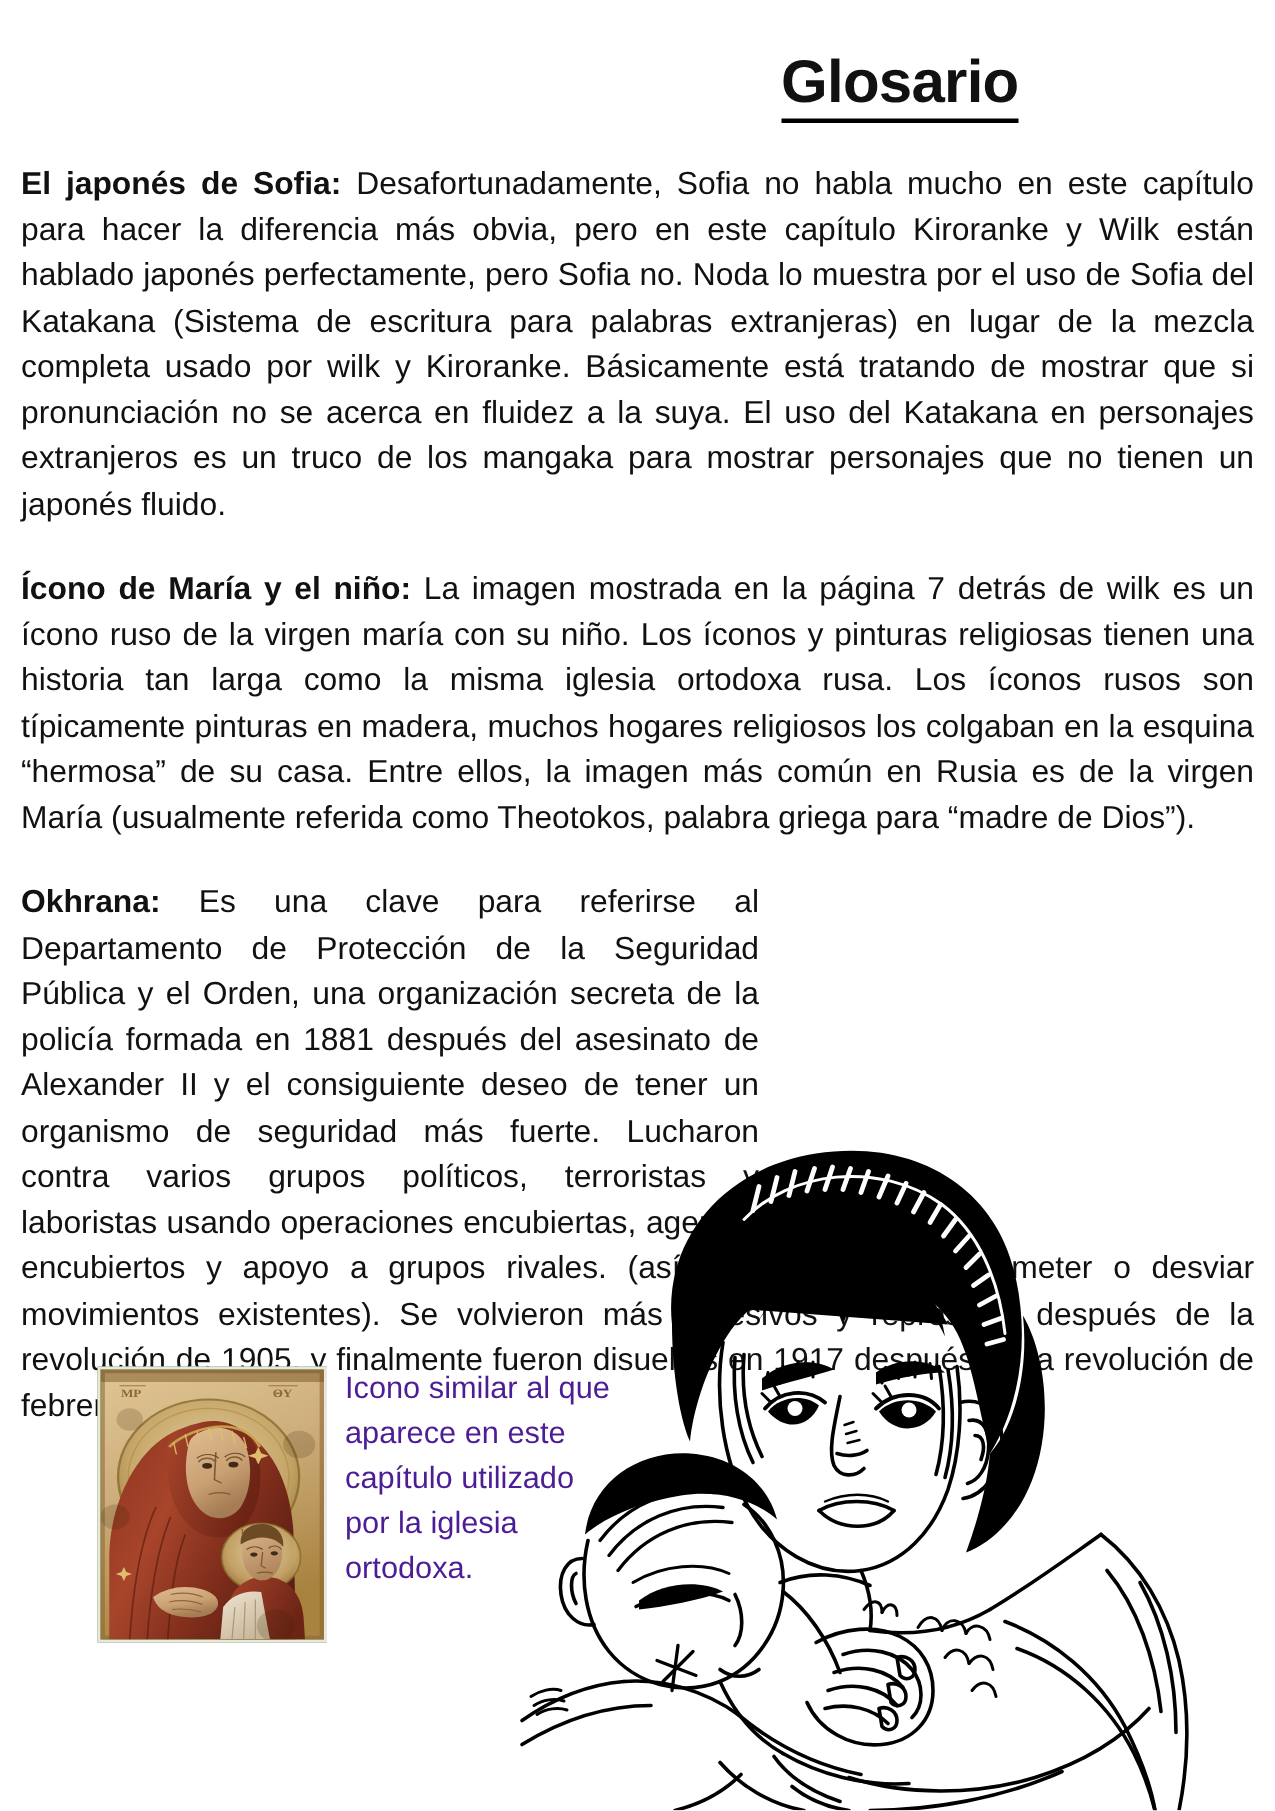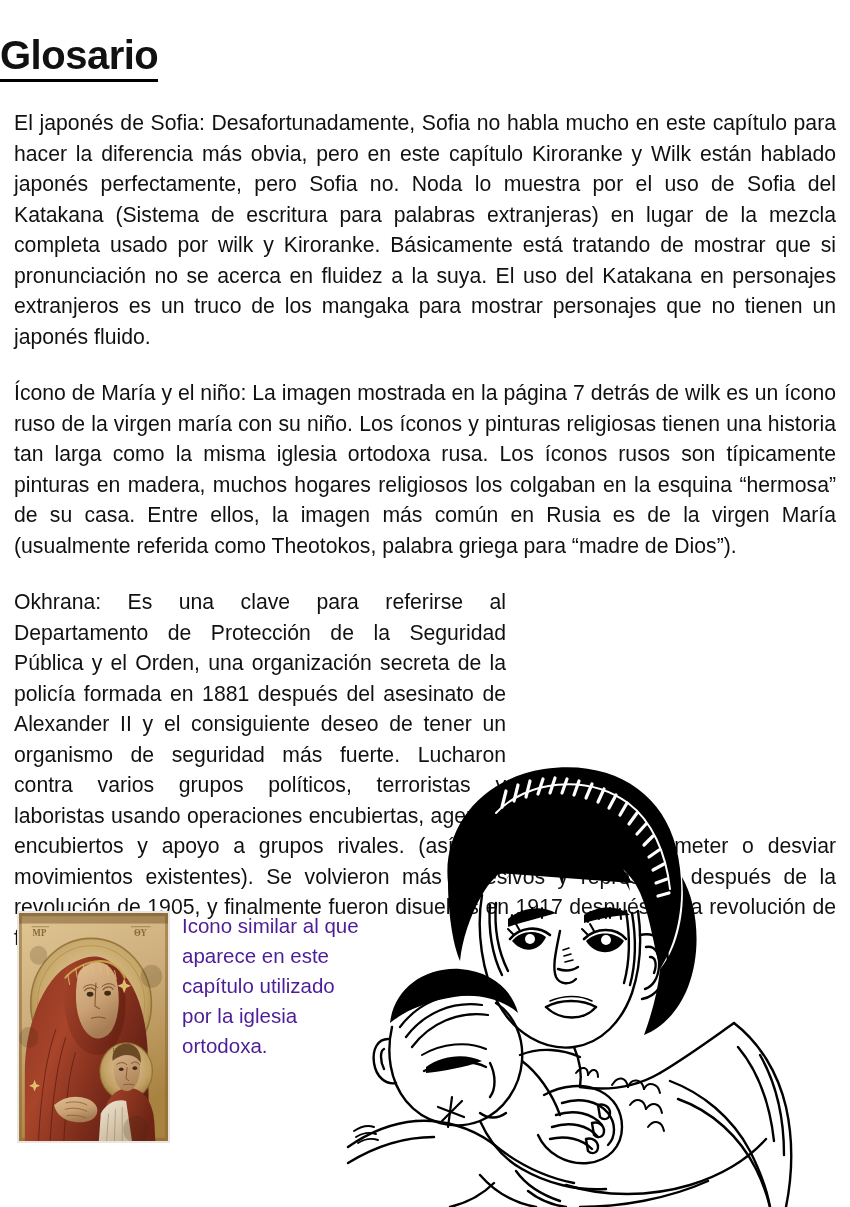--- a/index.html
+++ b/index.html
@@ -18,21 +18,21 @@
     color: #111111;
     box-sizing: border-box;
   }
 
   
   .title-wrap {
     position: absolute;
     top: 34px;
     left: 0;
     width: 679px;
-    text-align: left;
+    text-align: right;
   }
   .doc-title {
     display: inline-block;
     font-size: 40px;
     font-weight: 700;
     letter-spacing: -0.5px;
     line-height: 1.05;
     padding-bottom: 3px;
     border-bottom: 3px solid #000000;
   }
@@ -48,21 +48,21 @@
     font-size: 21.2px;
     line-height: 30.5px;
     text-align: justify;
     text-justify: inter-word;
     margin: 0 0 26px 0;
     hyphens: none;
     word-spacing: 0px;
   }
   .para:last-child { margin-bottom: 0; }
   .term {
-    font-weight: 400;
+    font-weight: 700;
   }
 
   
   .para-okhrana {
     position: relative;
   }
   
   .wrap-block {
     float: right;
     width: 330px;
@@ -75,27 +75,28 @@
   .figure-row {
     position: absolute;
     left: 17px;
     top: 911px;
     width: 400px;
     display: flex;
     align-items: flex-start;
   }
   .icon-frame {
     width: 153px;
-    height: 232px;
+    height: 184px;
     flex: 0 0 153px;
     border: 2px solid #e9e6e1;
     box-sizing: border-box;
     position: relative;
     overflow: hidden;
     background: #4d7c0f;
+    margin-left: 48px;
   }
   .icon-caption {
     margin-left: 12px;
     font-size: 20.5px;
     line-height: 30px;
     width: 185px;
     color: #4c1d95;
   }
 
   

